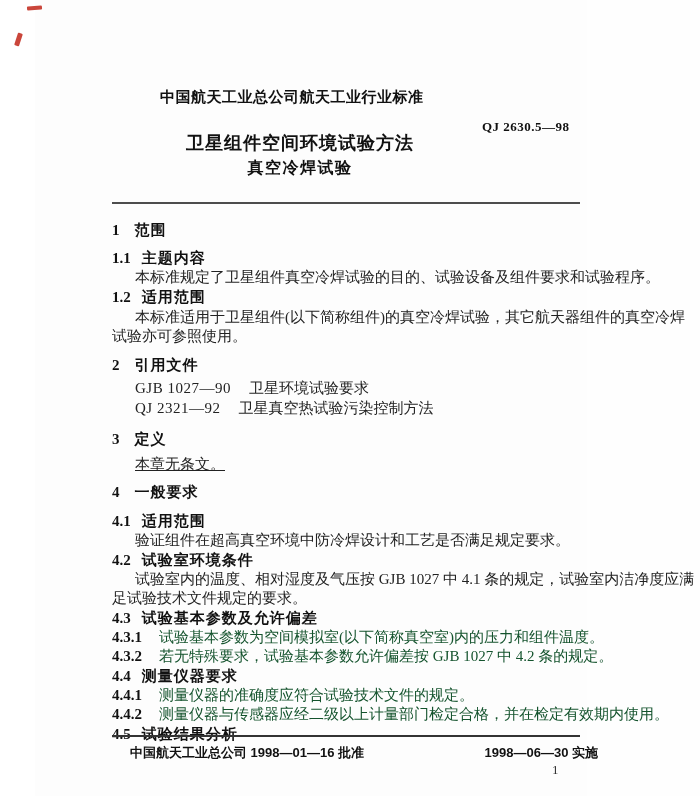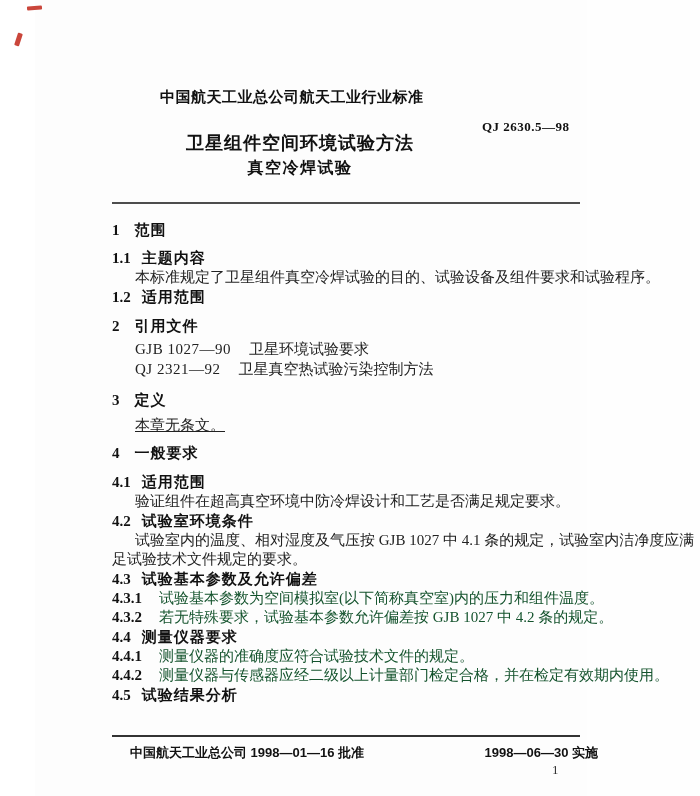--- a/index.html
+++ b/index.html
@@ -75,20 +75,24 @@
     <div class="title-l2">真空冷焊试验</div>
   </div>
 
   <div class="rule rule-top"></div>
 
   <div class="doc-body">
       <div class="row head row-h1" style="margin-top: 0px;"><span class="num">1</span><span class="lbl">范围</span></div>
       <div class="row head row-h2" style="margin-top: 8px;"><span class="num">1.1</span><span class="lbl">主题内容</span></div>
       <div class="para" style="margin-top: 0px;">本标准规定了卫星组件真空冷焊试验的目的、试验设备及组件要求和试验程序。</div>
       <div class="row head row-h2" style="margin-top: 0px;"><span class="num">1.2</span><span class="lbl">适用范围</span></div>
+      <div class="para2" style="margin-top: 1px;">
+        <div class="line">本标准适用于卫星组件(以下简称组件)的真空冷焊试验，其它航天器组件的真空冷焊</div>
+        <div class="line">试验亦可参照使用。</div>
+      </div>
       <div class="row head row-h1" style="margin-top: 9px;"><span class="num">2</span><span class="lbl">引用文件</span></div>
       <div class="ref" style="margin-top: 4px;"><span class="code">GJB 1027—90</span><span class="rtitle">卫星环境试验要求</span></div>
       <div class="ref" style="margin-top: 1px;"><span class="code">QJ 2321—92</span><span class="rtitle">卫星真空热试验污染控制方法</span></div>
       <div class="row head row-h1" style="margin-top: 11px;"><span class="num">3</span><span class="lbl">定义</span></div>
       <div class="para" style="margin-top: 6px; text-decoration: underline;">本章无条文。</div>
       <div class="row head row-h1" style="margin-top: 8px;"><span class="num">4</span><span class="lbl">一般要求</span></div>
       <div class="row head row-h2" style="margin-top: 9px;"><span class="num">4.1</span><span class="lbl">适用范围</span></div>
       <div class="para" style="margin-top: 0px;">验证组件在超高真空环境中防冷焊设计和工艺是否满足规定要求。</div>
       <div class="row head row-h2" style="margin-top: 0px;"><span class="num">4.2</span><span class="lbl">试验室环境条件</span></div>
       <div class="para2" style="margin-top: 0px;">

